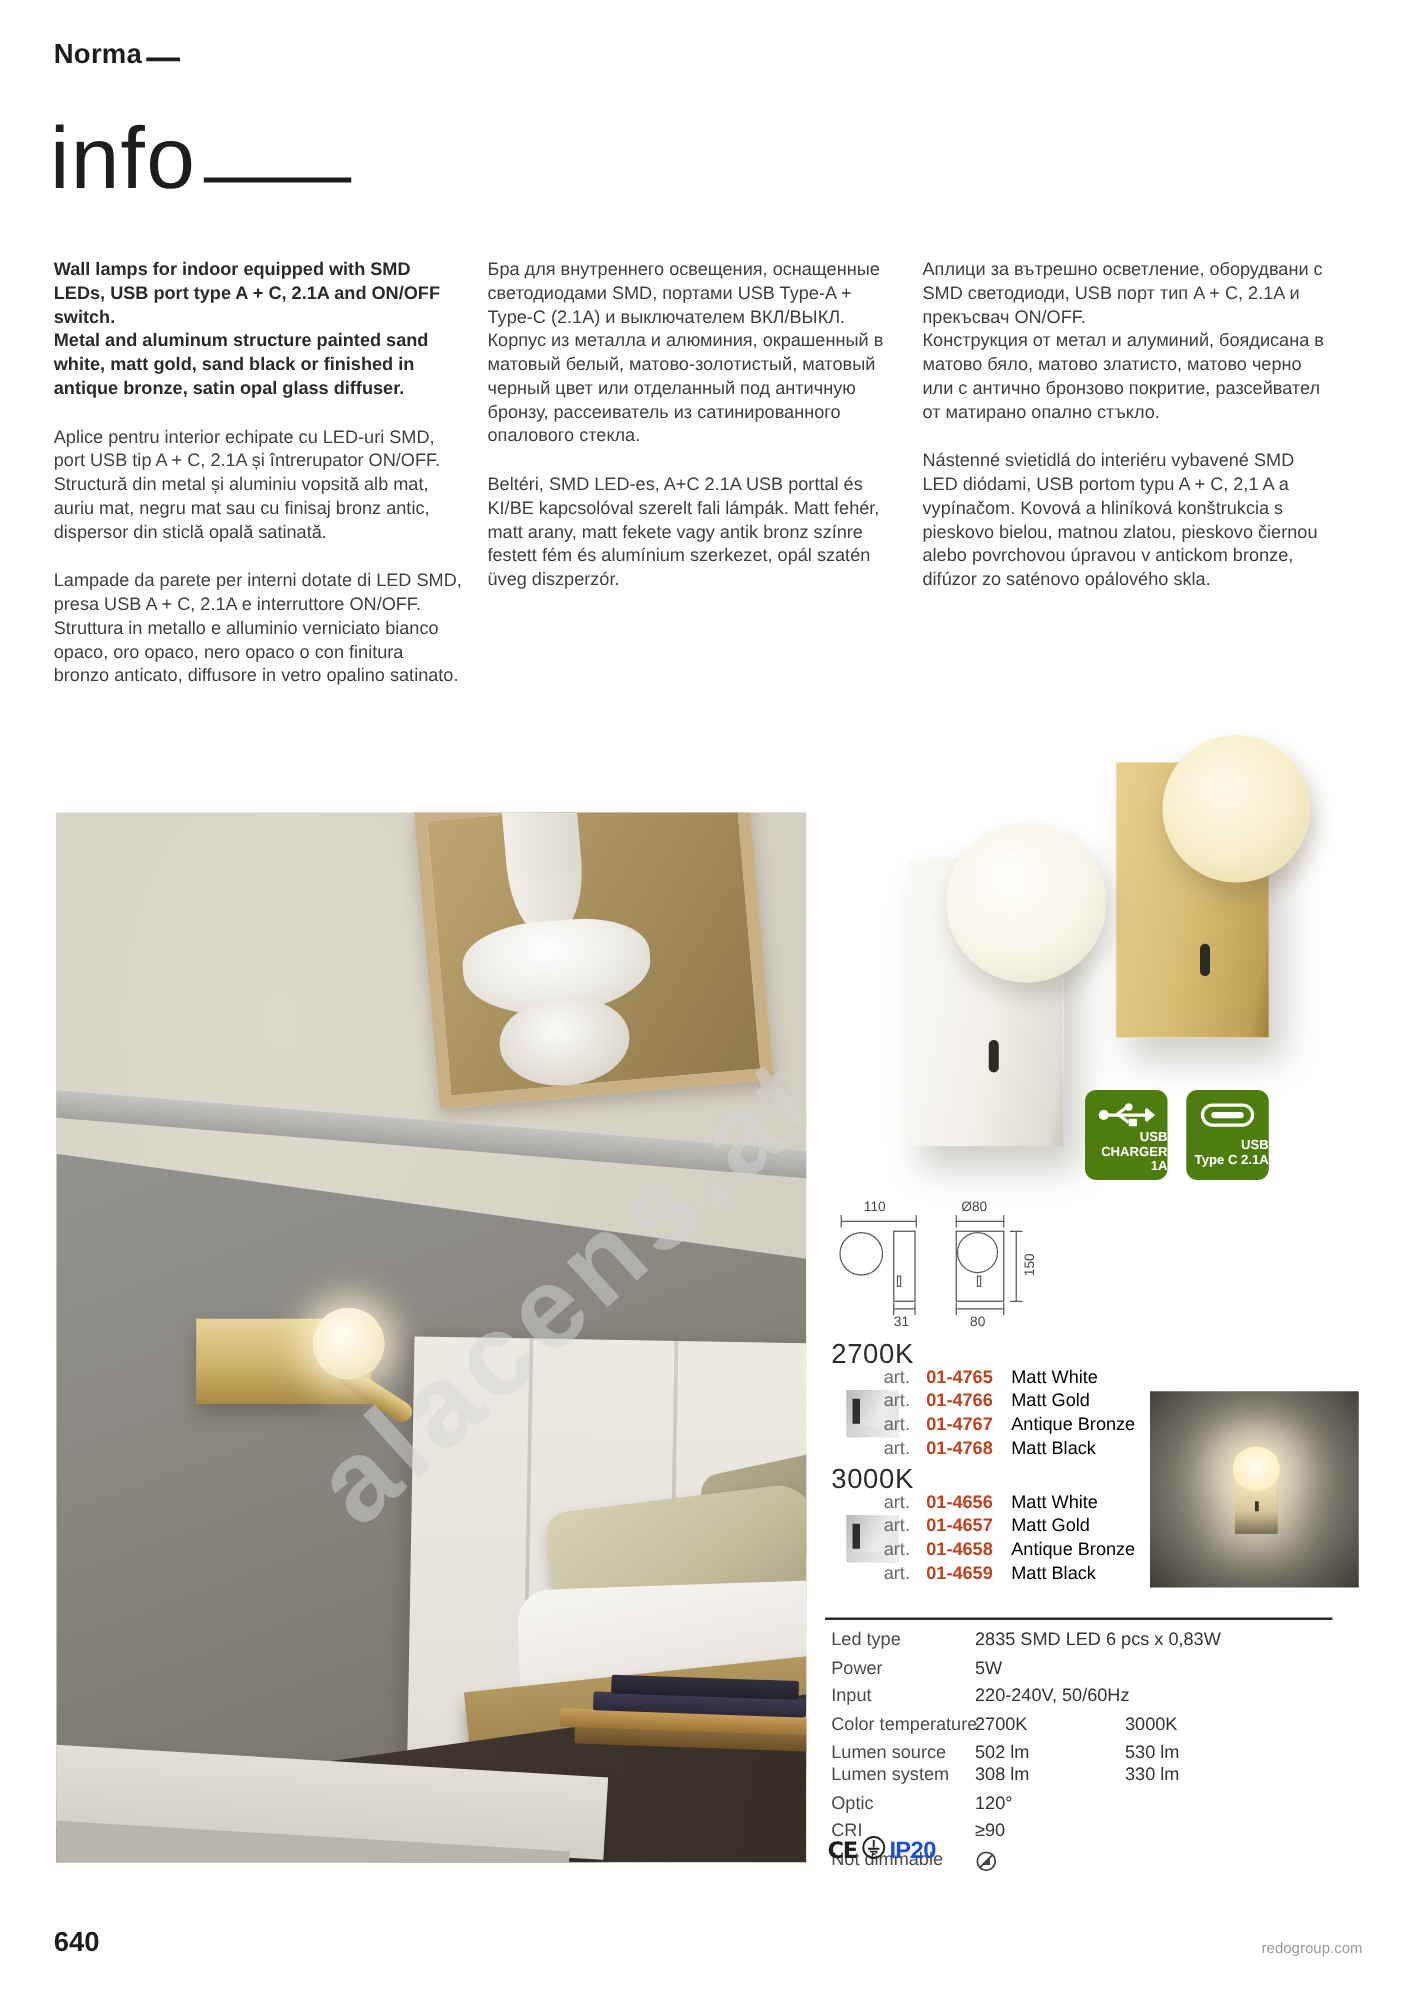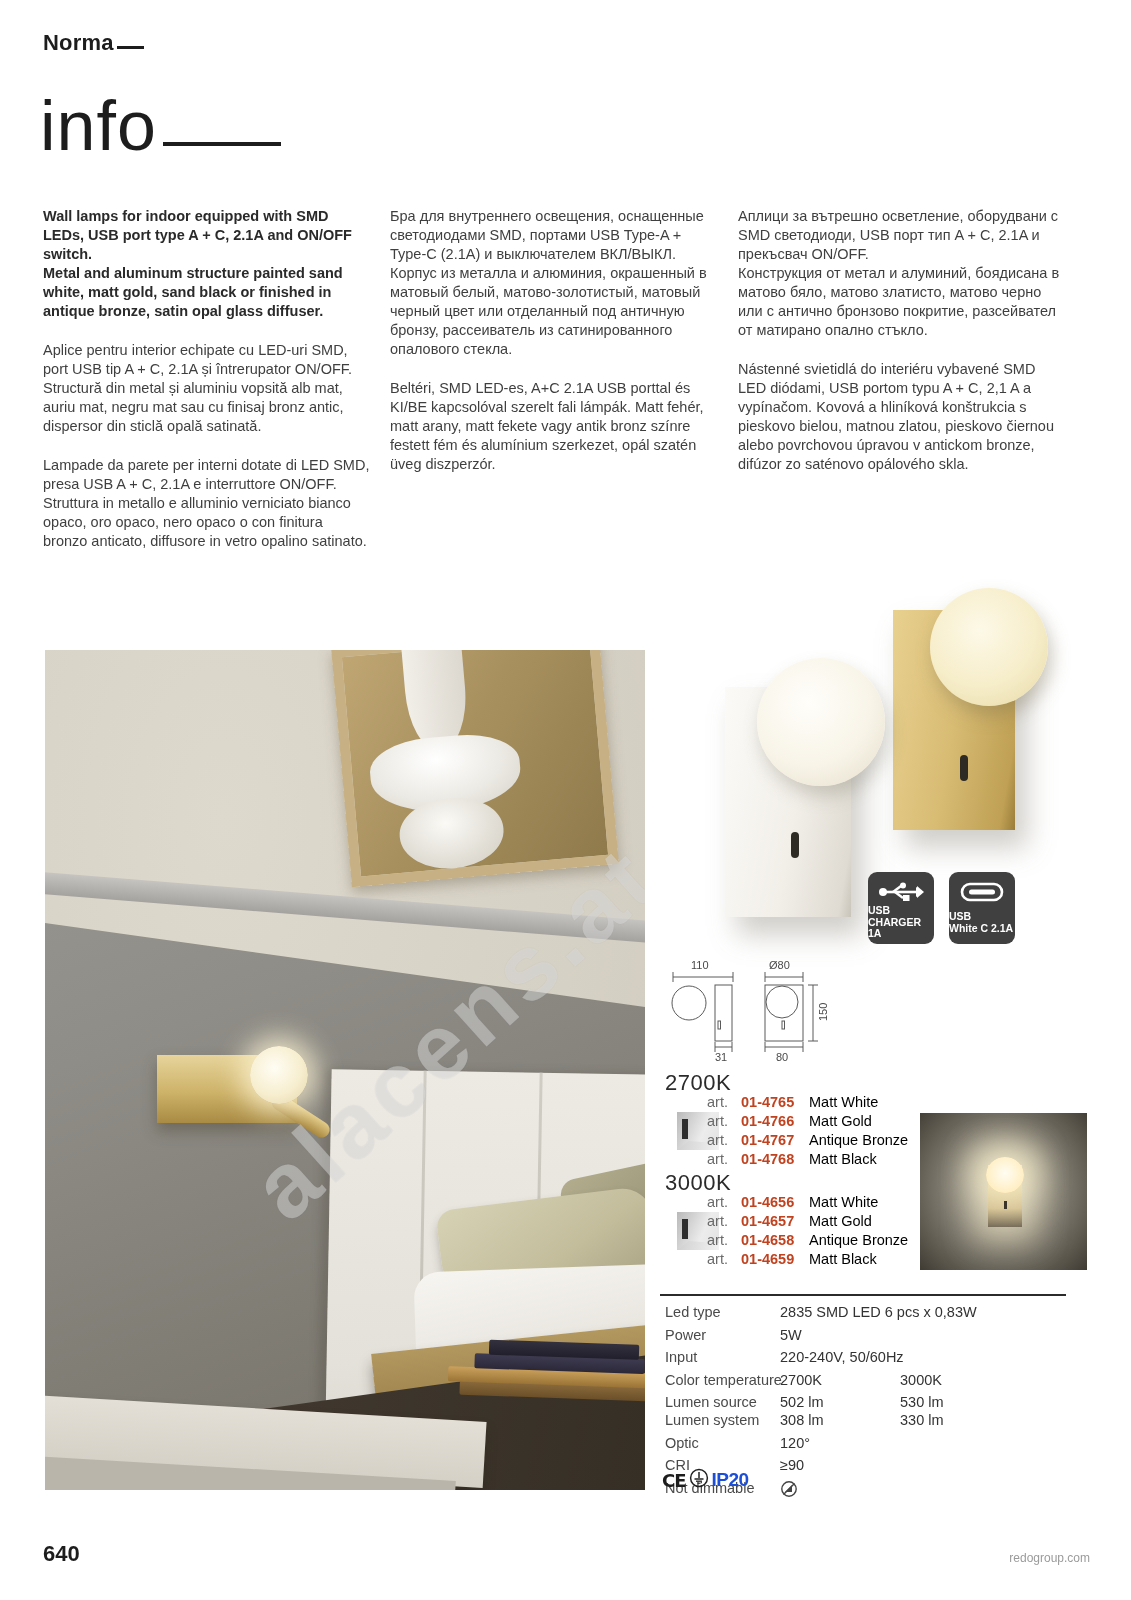--- a/index.html
+++ b/index.html
@@ -71,21 +71,21 @@
   .lamp-gold .plate { left:233px; top:30px; width:122px; height:220px;
       background:linear-gradient(100deg,#e8d08f 0%, #d8bc74 50%, #bfa054 90%, #9a7d3a 100%); }
   .lamp-gold .ball { position:absolute; left:270px; top:8px; width:118px; height:118px; border-radius:50%;
       background:radial-gradient(circle at 42% 36%, #fdf9e8 0%, #f6edc9 55%, #e6d8a4 100%); box-shadow:4px 10px 18px rgba(120,110,80,.35); }
   .lamp .toggle { position:absolute; width:8px; height:26px; border-radius:4px; background:#2e2a24; }
   .lamp-white .toggle { left:131px; top:252px; }
   .lamp-gold .toggle { left:300px; top:175px; }
 
   
   .badges { position:absolute; left:868px; top:872px; display:flex; gap:15px; }
-  .badge { width:66px; height:72px; background:#404040; border-radius:9px; color:#fff; text-align:left; padding-top:7px; }
+  .badge { width:66px; height:72px; background:#4d7c0f; border-radius:9px; color:#fff; text-align:right; padding-top:7px; }
   .badge .bicon { height:26px; display:flex; align-items:center; justify-content:center; }
   .badge .bl { font-size:10.5px; font-weight:bold; line-height:11.5px; }
 
   
   .dims { position:absolute; left:655px; top:955px; }
   .dims text { font-size:11px; fill:#4a4a4a; font-family:"Liberation Sans",sans-serif; }
   .dims line, .dims rect, .dims circle { stroke:#5a5a5a; stroke-width:1; fill:none; }
 
   
   .group-title { position:absolute; font-size:22px; color:#2b2b2b; letter-spacing:.5px; }
@@ -214,21 +214,21 @@
       <div class="bl">1A</div>
     </div>
     <div class="badge">
       <div class="bicon">
         <svg width="44" height="22" viewBox="0 0 44 22">
           <rect x="2" y="3" width="40" height="16" rx="8" ry="8" fill="none" stroke="#fff" stroke-width="2.6"></rect>
           <rect x="9" y="8.5" width="26" height="5" rx="2.5" fill="#fff"></rect>
         </svg>
       </div>
       <div class="bl" style="margin-top:6px">USB</div>
-      <div class="bl">White C 2.1A</div>
+      <div class="bl">Type C 2.1A</div>
     </div>
   </div>
 
   <svg class="dims" width="200" height="110" viewBox="0 0 200 110">
 
     <line x1="18" y1="22" x2="78" y2="22"></line>
     <line x1="18" y1="17" x2="18" y2="27"></line>
       <line x1="78" y1="17" x2="78" y2="27"></line>
     <text x="36" y="14">110</text>
     <circle cx="34" cy="48" r="17"></circle>

